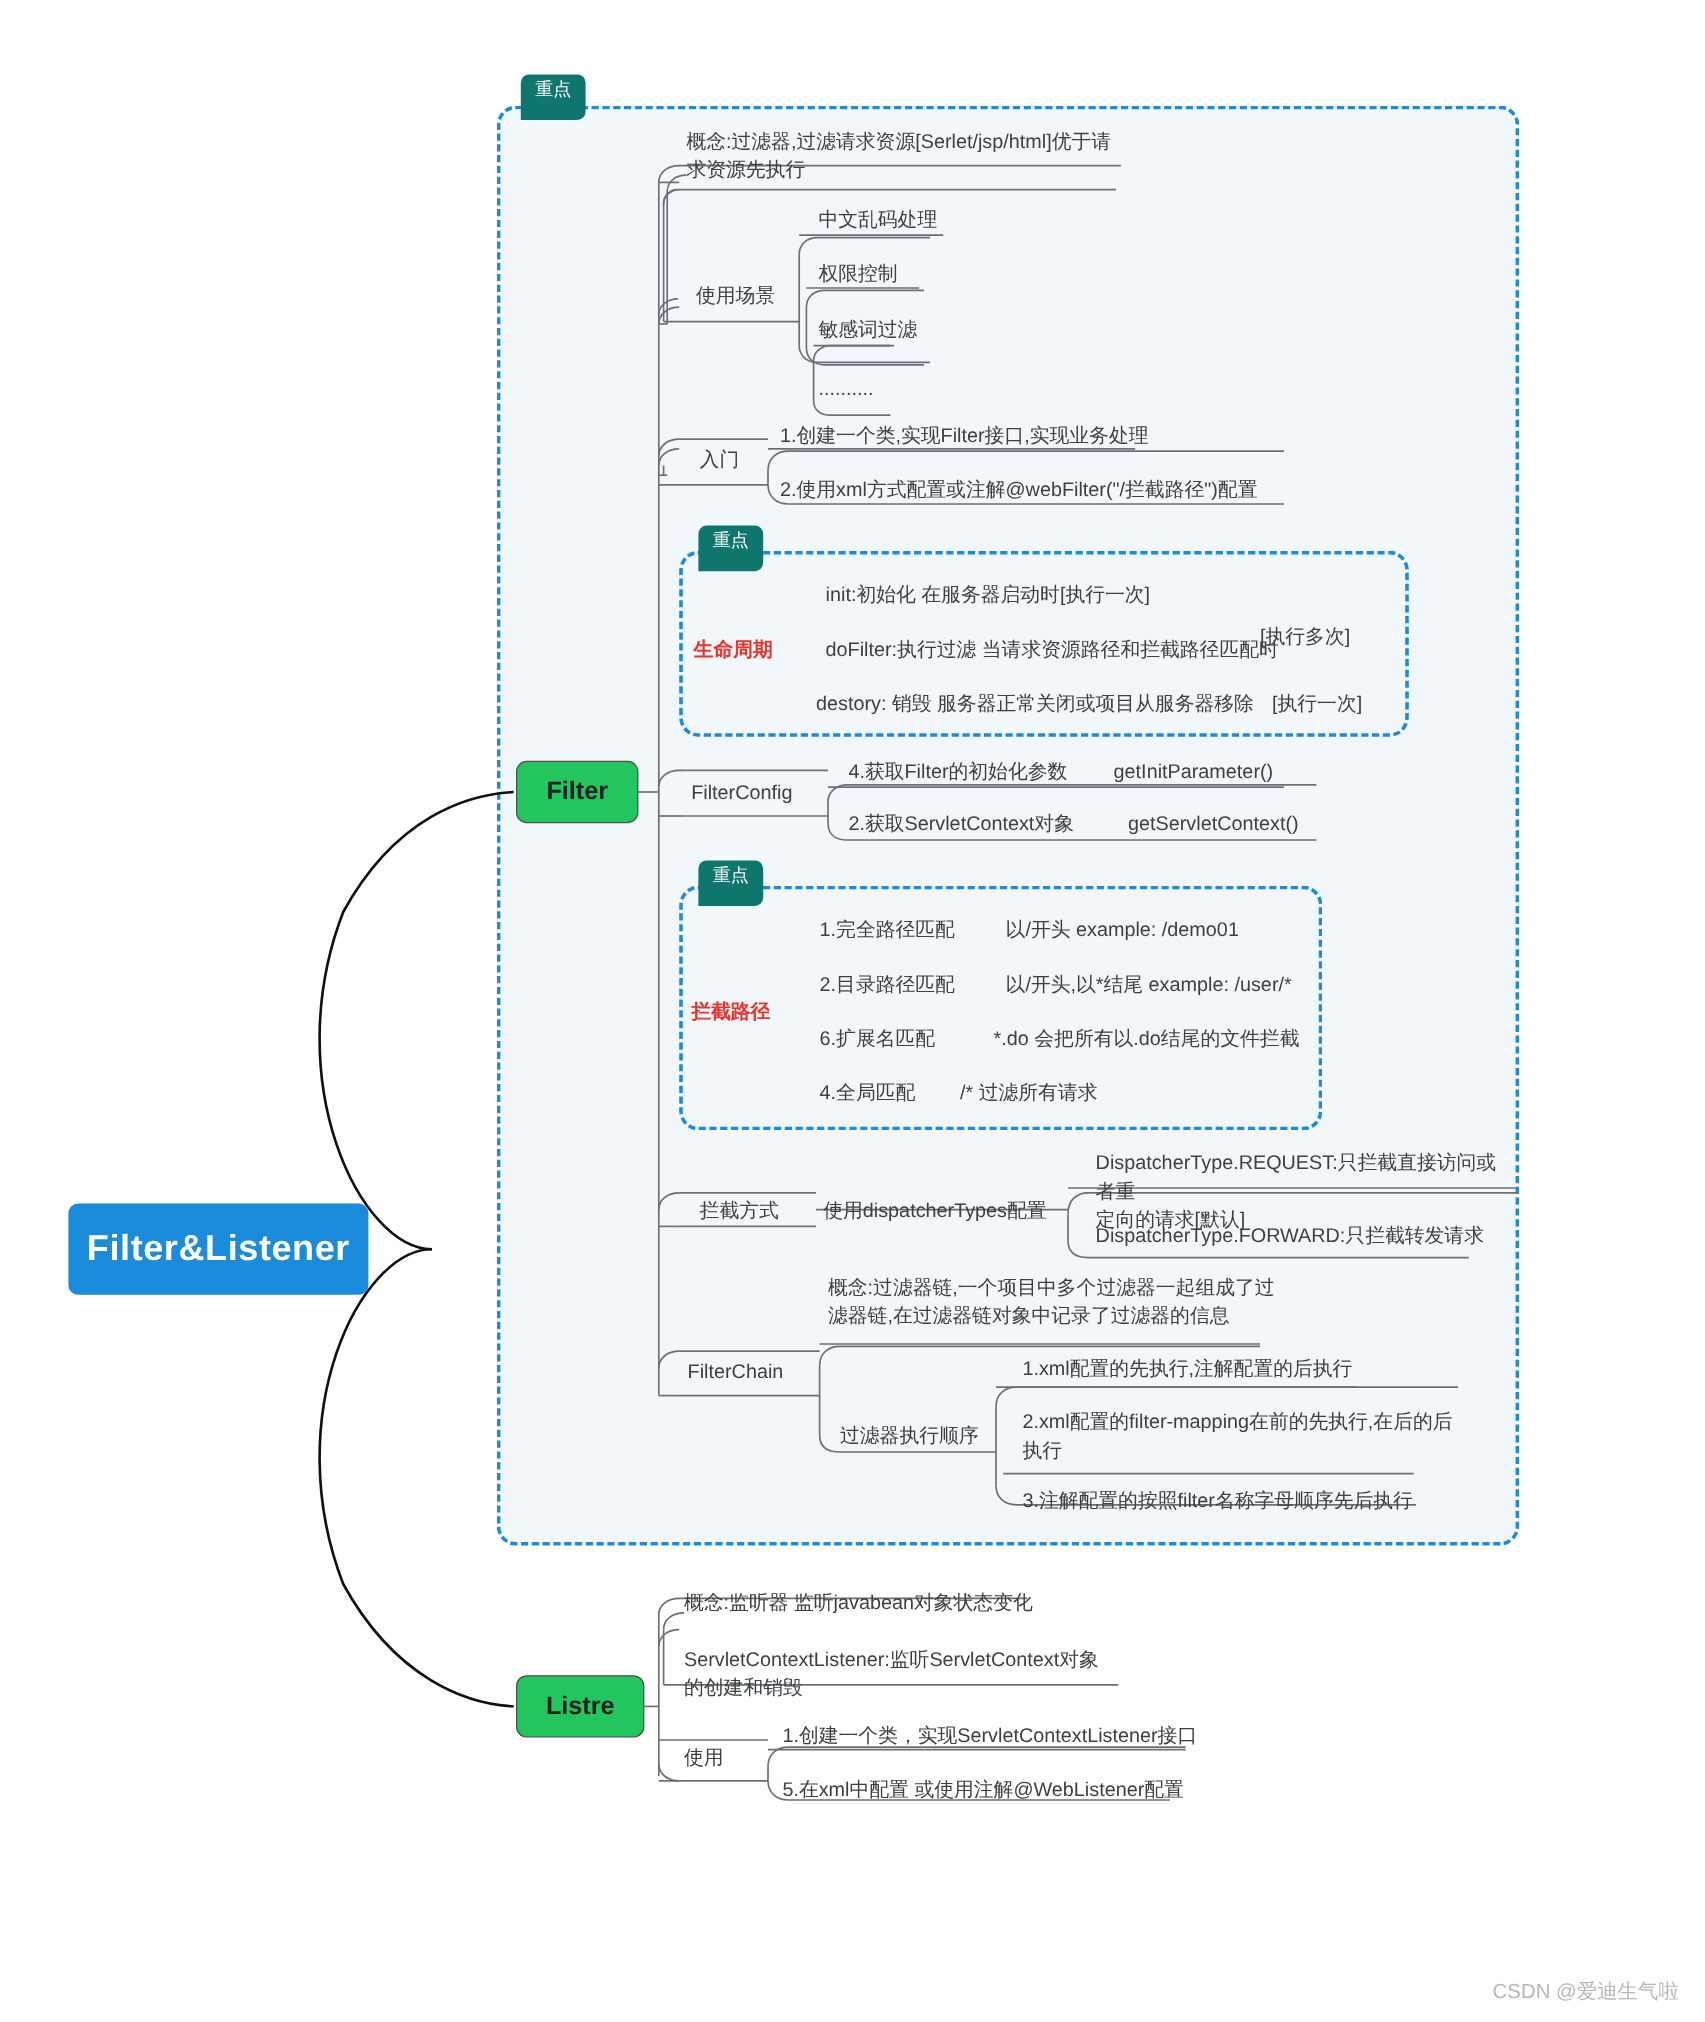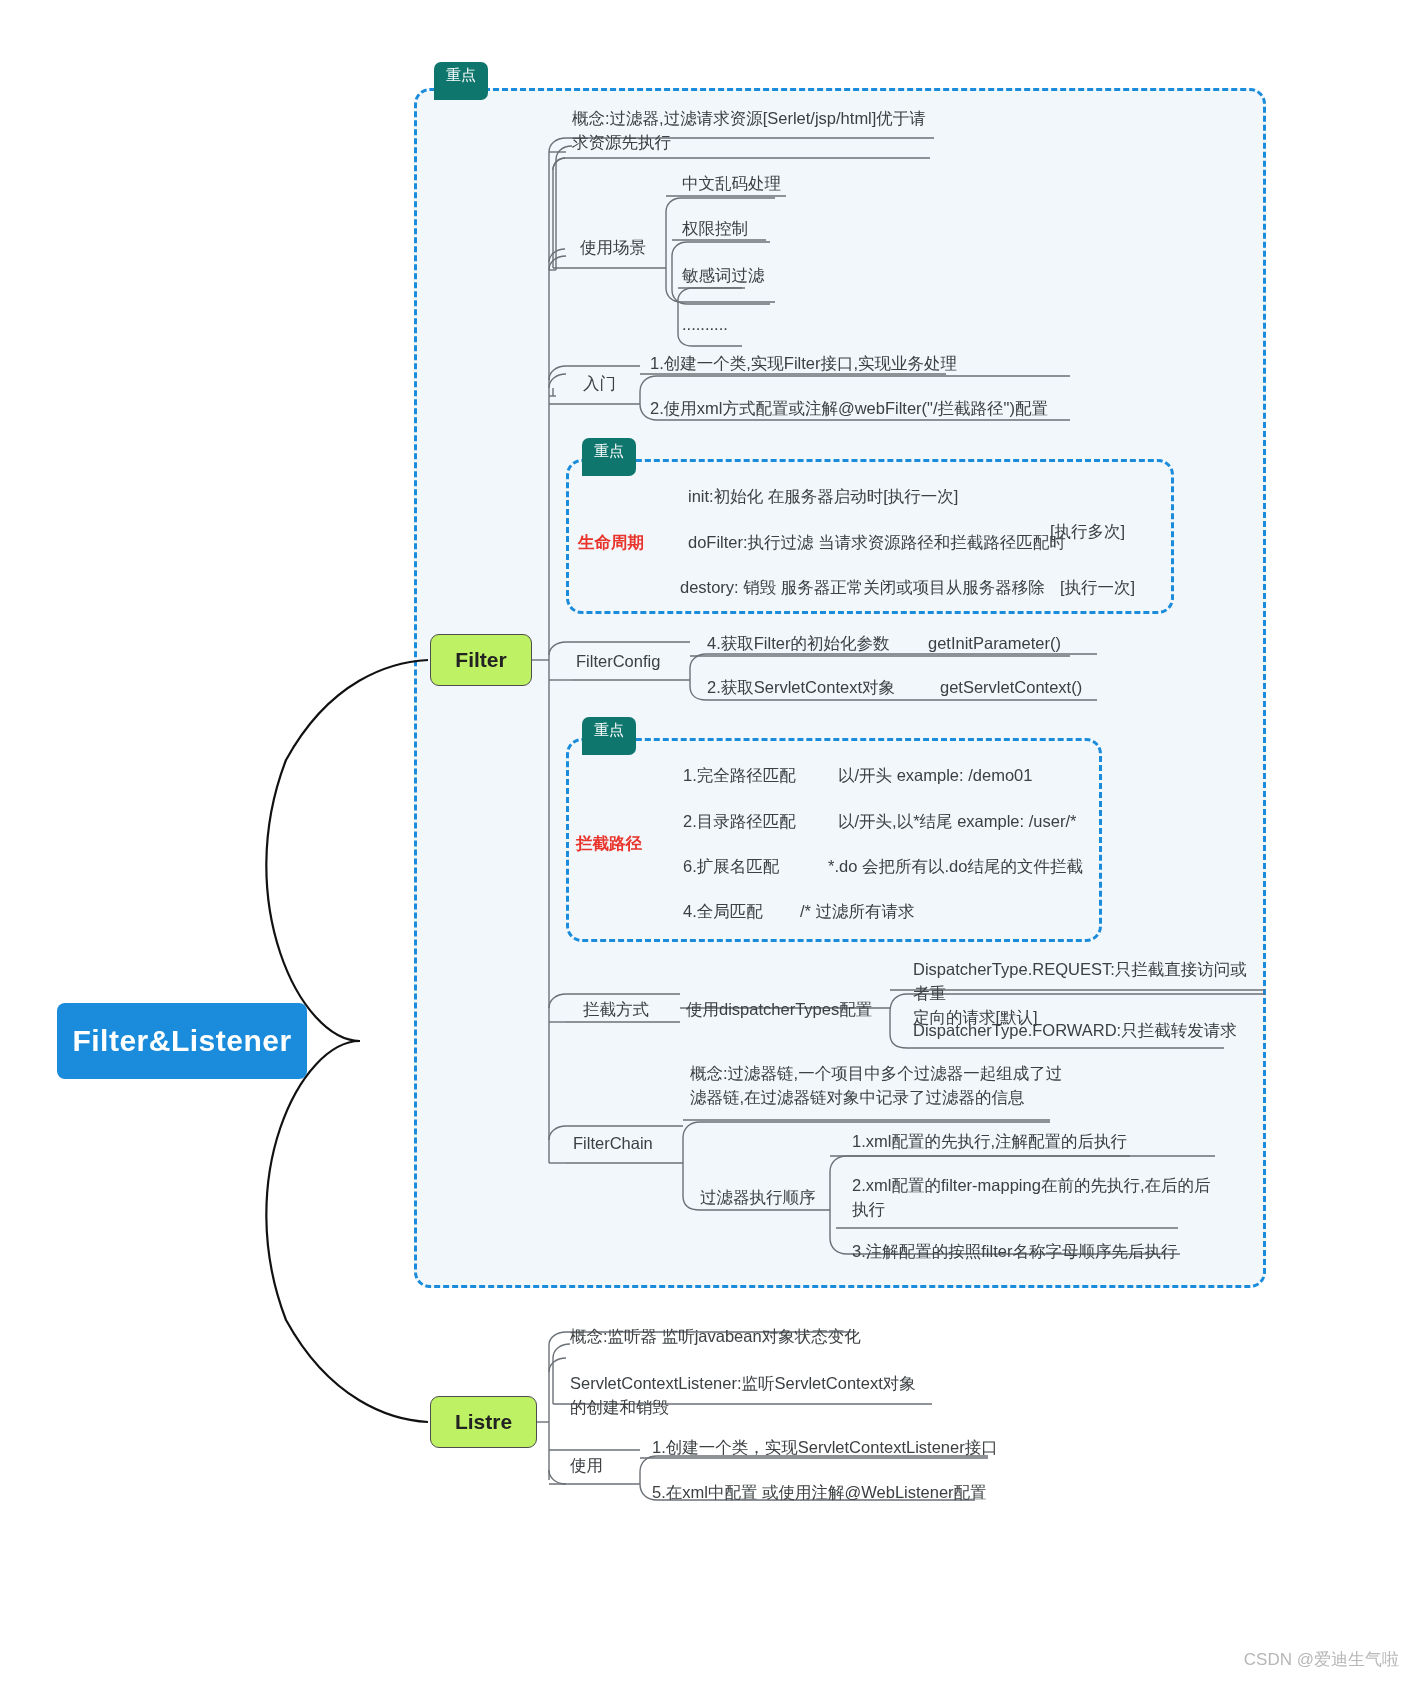--- a/index.html
+++ b/index.html
@@ -36,21 +36,21 @@
     justify-content: center;
     color: #ffffff;
     font-size: 30px;
     font-weight: bold;
     letter-spacing: .5px;
     box-sizing: border-box;
   }
   
   .l1-node {
     position: absolute;
-    background: #bef264;
+    background: #22c55e;
     border: 1.5px solid #4d4d4d;
     border-radius: 9px;
     display: flex;
     align-items: center;
     justify-content: center;
     font-size: 21px;
     font-weight: bold;
     color: #222222;
     box-sizing: border-box;
   }

